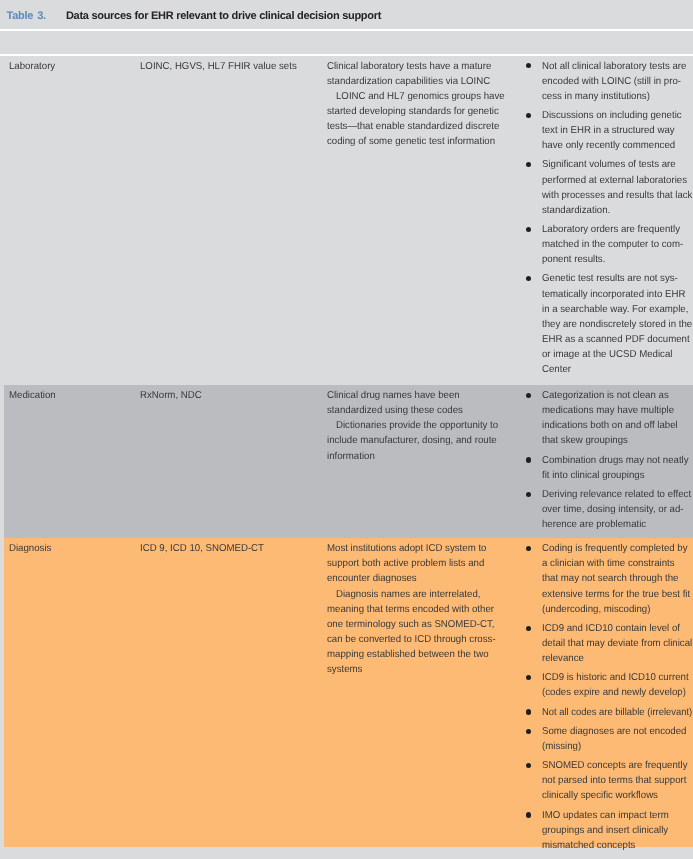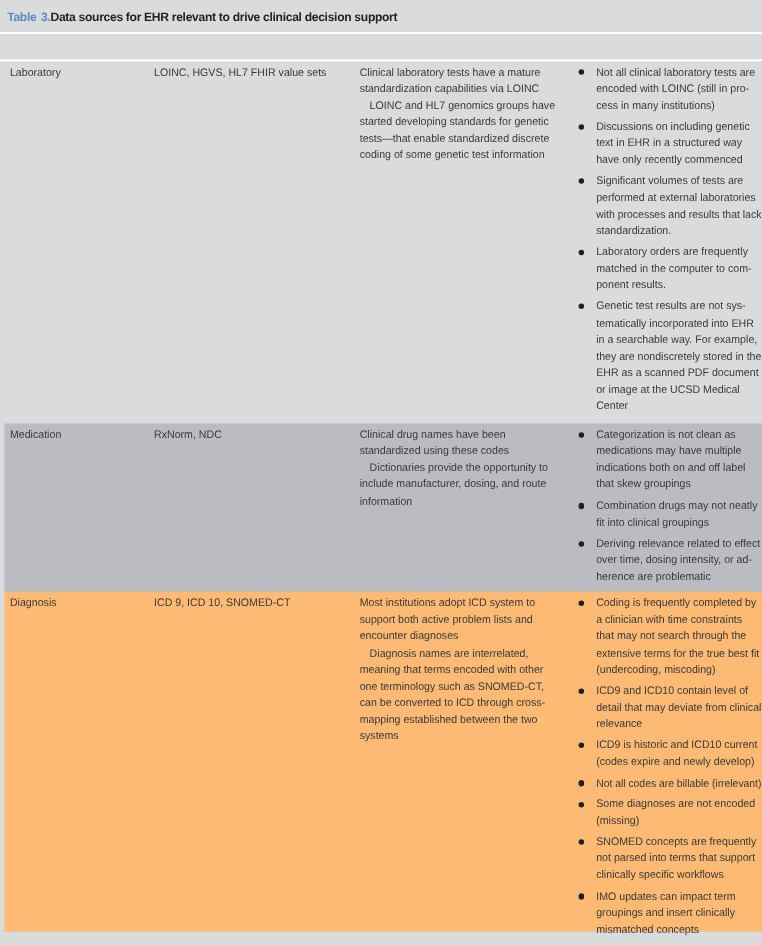--- a/index.html
+++ b/index.html
@@ -17,21 +17,21 @@
   .caption {
     position: absolute; left: 0; top: 0; width: 693px; height: 29px;
     background: #dadbdd;
   }
   .caption .ctext {
     position: absolute; left: 6.6px; top: 0; white-space: nowrap;
     font-size: 11px; font-weight: bold; line-height: 33px;
     letter-spacing: -0.28px; color: #232323; transform: translateZ(0);
   }
   .caption .clabel { color: #5a8ac0; word-spacing: 1.4px; }
-  .caption .ctitle { margin-left: 0; }
+  .caption .ctitle { margin-left: 20px; }
 
   .rule { position: absolute; left: 0; width: 693px; background: #ffffff; }
   #rule1 { top: 29px; height: 2px; }
   #rule2 { top: 53.5px; height: 2.5px; }
 
   .thead {
     position: absolute; left: 0; top: 31px; width: 693px; height: 22.5px;
     background: #babcc0;
   }
   .thead .th {

